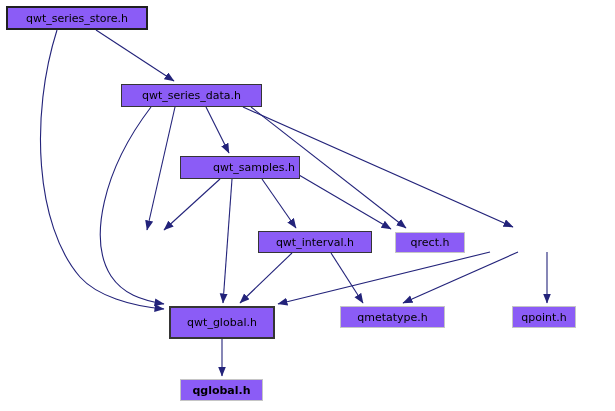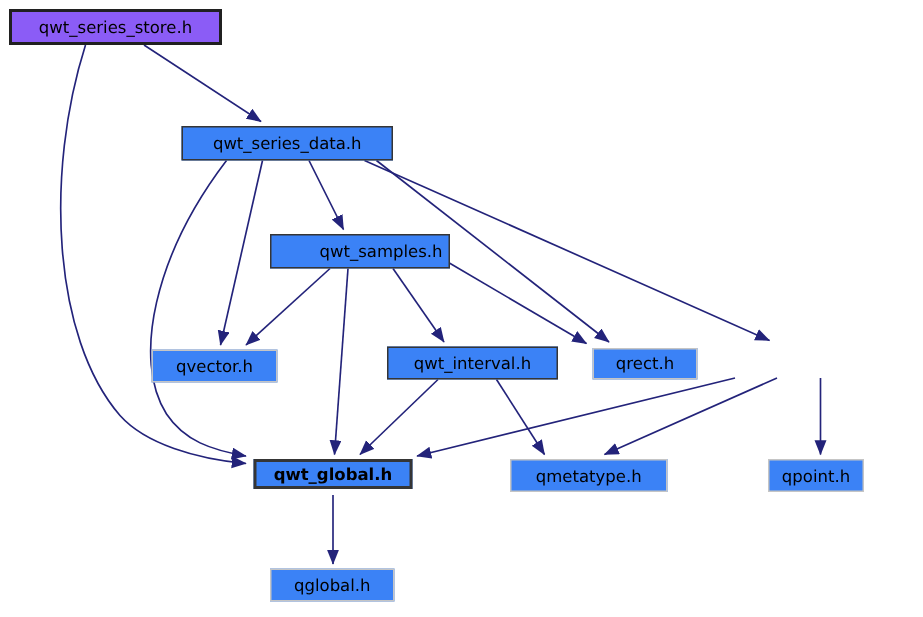--- a/index.html
+++ b/index.html
@@ -21,21 +21,21 @@
     top: 0;
     width: 615px;
     height: 411px;
   }
   .node {
     position: absolute;
     box-sizing: border-box;
     display: flex;
     align-items: center;
     justify-content: center;
-    background: #3b82f6;
+    background: #8b5cf6;
     border: 1px solid #353535;
     color: #000000;
     font-size: 11px;
     line-height: 1;
     white-space: nowrap;
     cursor: default;
   }
   .node.internal {
     cursor: pointer;
   }
@@ -87,42 +87,39 @@
   </div>
 
   <div class="node internal" style="left:121px; top:84px; width:141px; height:23px;">
     <span>qwt_series_data.h</span>
   </div>
 
   <div class="node internal" style="left:180px; top:156px; width:120px; height:23px;padding-left:28px;">
     <span>qwt_samples.h</span>
   </div>
 
-  <div class="node external" style="left:101px; top:233px; width:84px; height:22px;">
-    <span>qvector.h</span>
-  </div>
 
   <div class="node external" style="left:395px; top:232px; width:70px; height:21px;">
     <span>qrect.h</span>
   </div>
 
   <div class="node internal" style="left:258px; top:231px; width:114px; height:22px;">
     <span>qwt_interval.h</span>
   </div>
 
 
-  <div class="node internal emph" style="left:169px; top:306px; width:106px; height:20px;font-weight:bold;">
+  <div class="node internal emph" style="left:169px; top:306px; width:106px; height:33px;">
     <span>qwt_global.h</span>
   </div>
 
   <div class="node external" style="left:340px; top:306px; width:105px; height:22px;">
     <span>qmetatype.h</span>
   </div>
 
   <div class="node external" style="left:512px; top:306px; width:64px; height:22px;">
     <span>qpoint.h</span>
   </div>
 
-  <div class="node external" style="left:180px; top:379px; width:83px; height:22px;">
+  <div class="node external" style="left:180px; top:379px; width:83px; height:22px;font-weight:bold;">
     <span>qglobal.h</span>
   </div>
 
 </div>
 
 </body></html>

